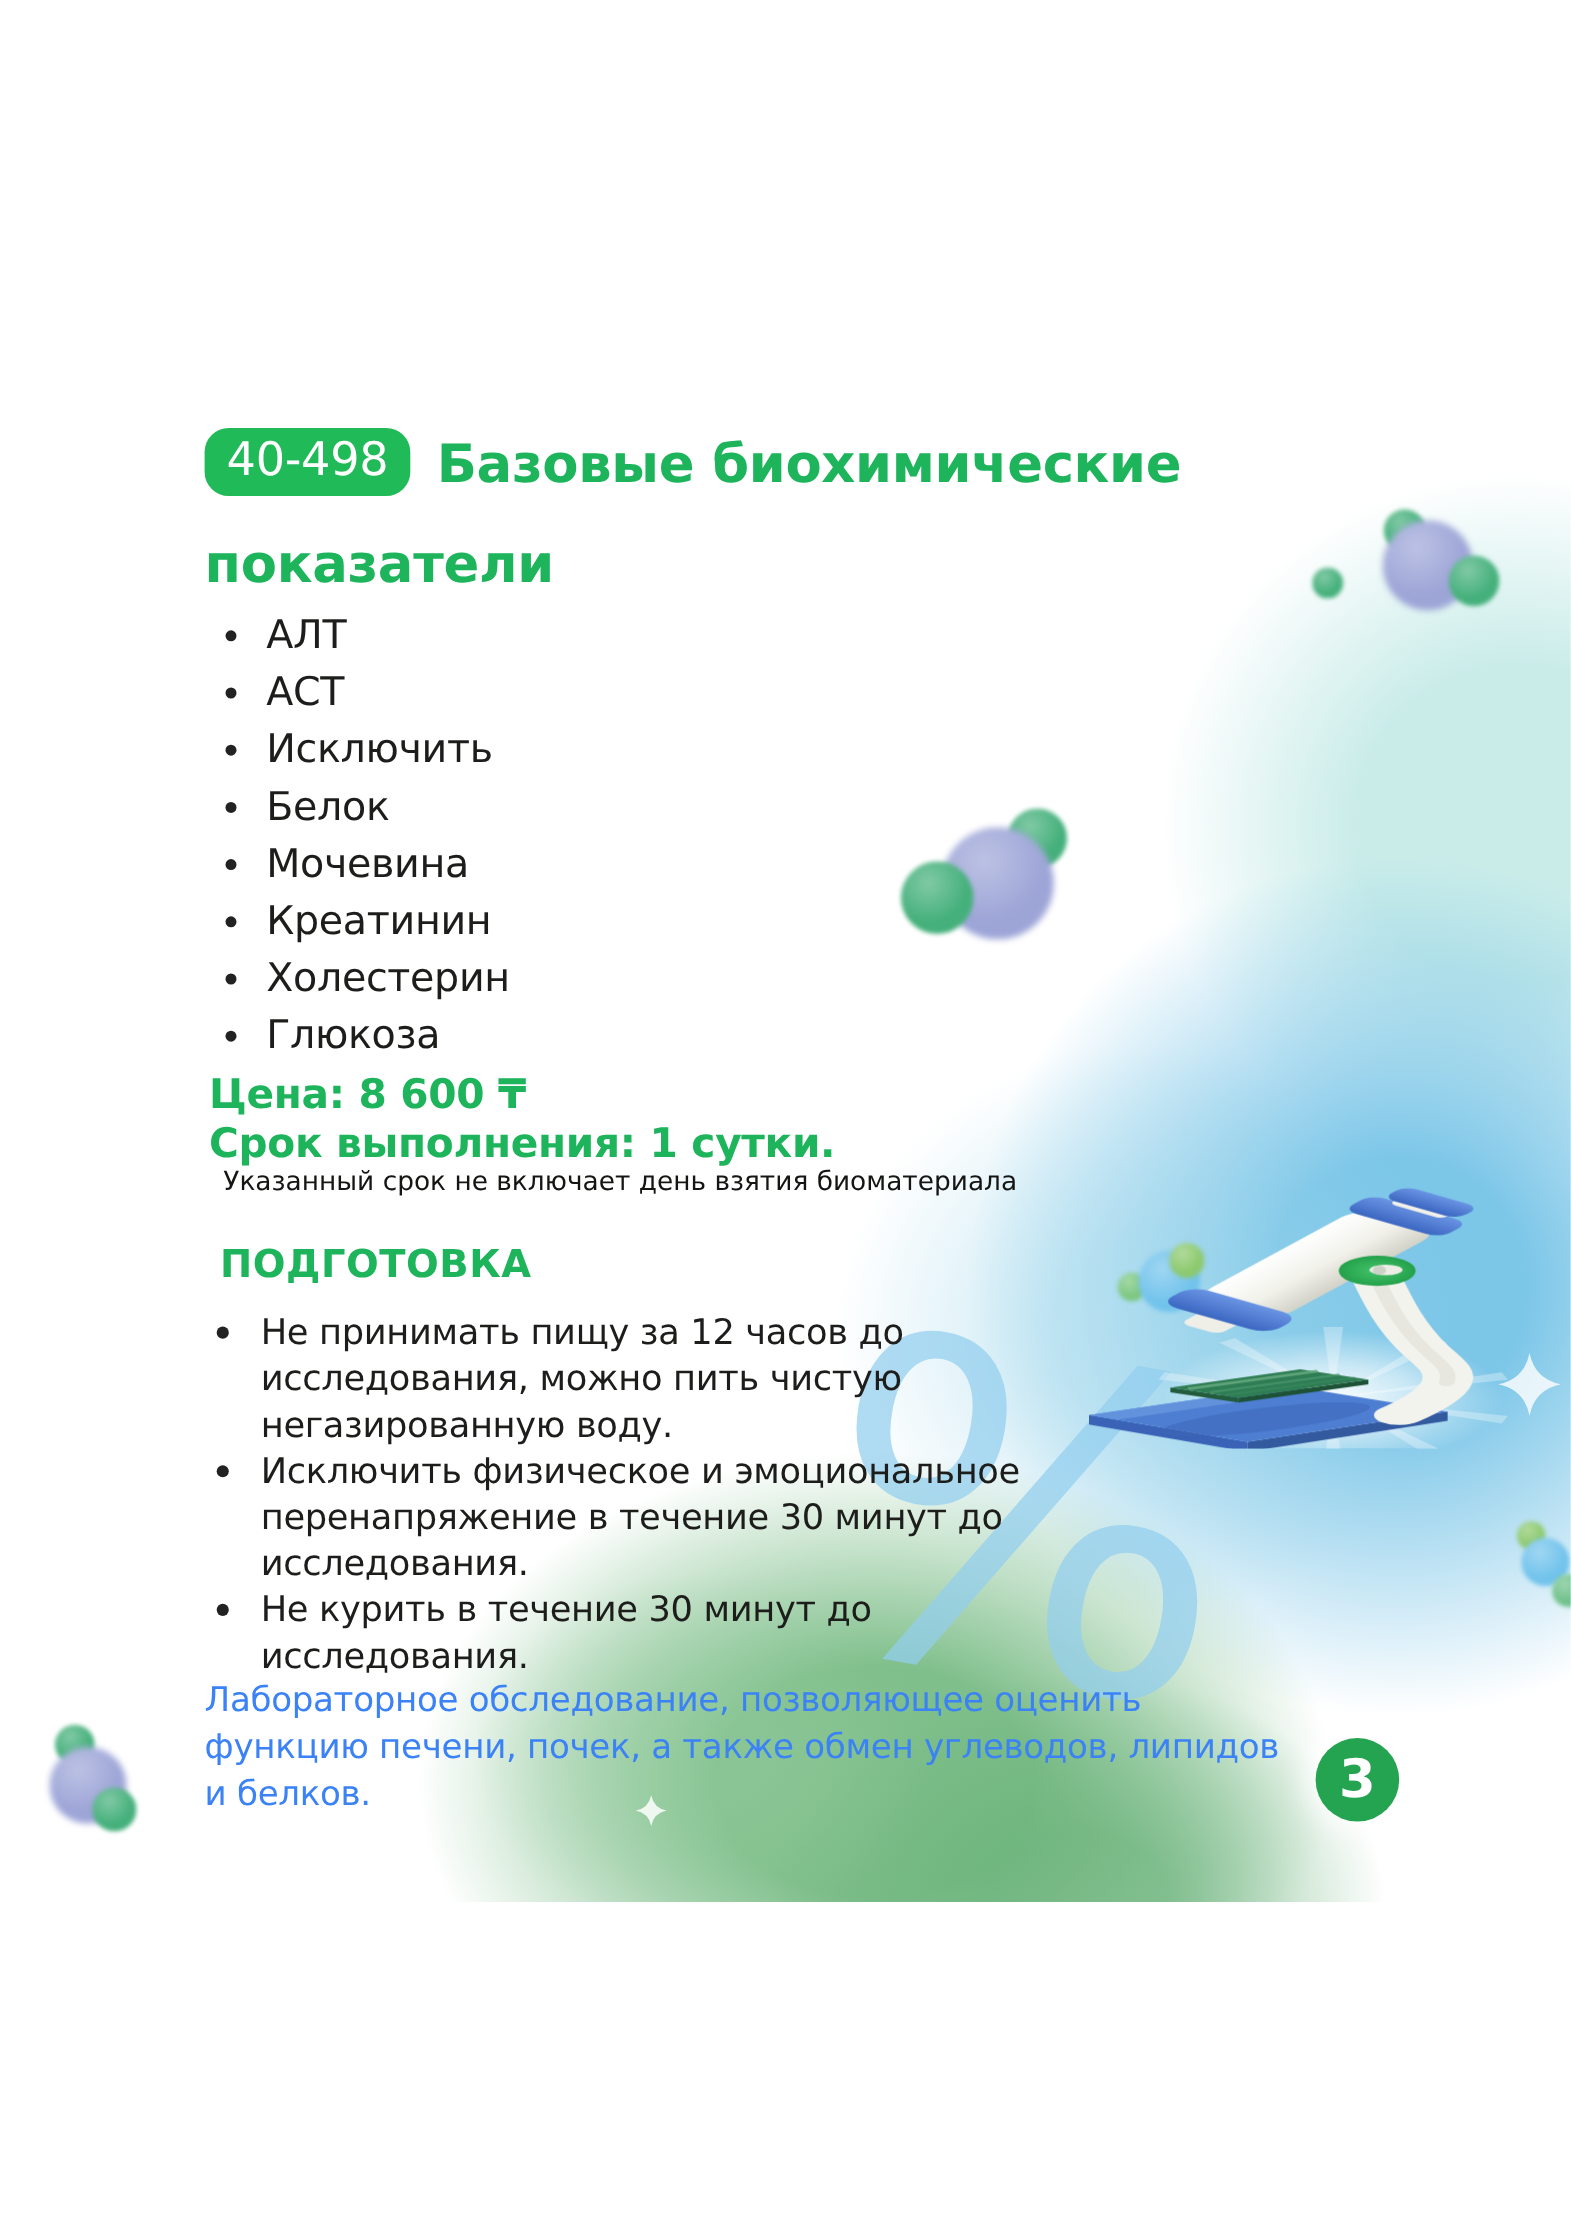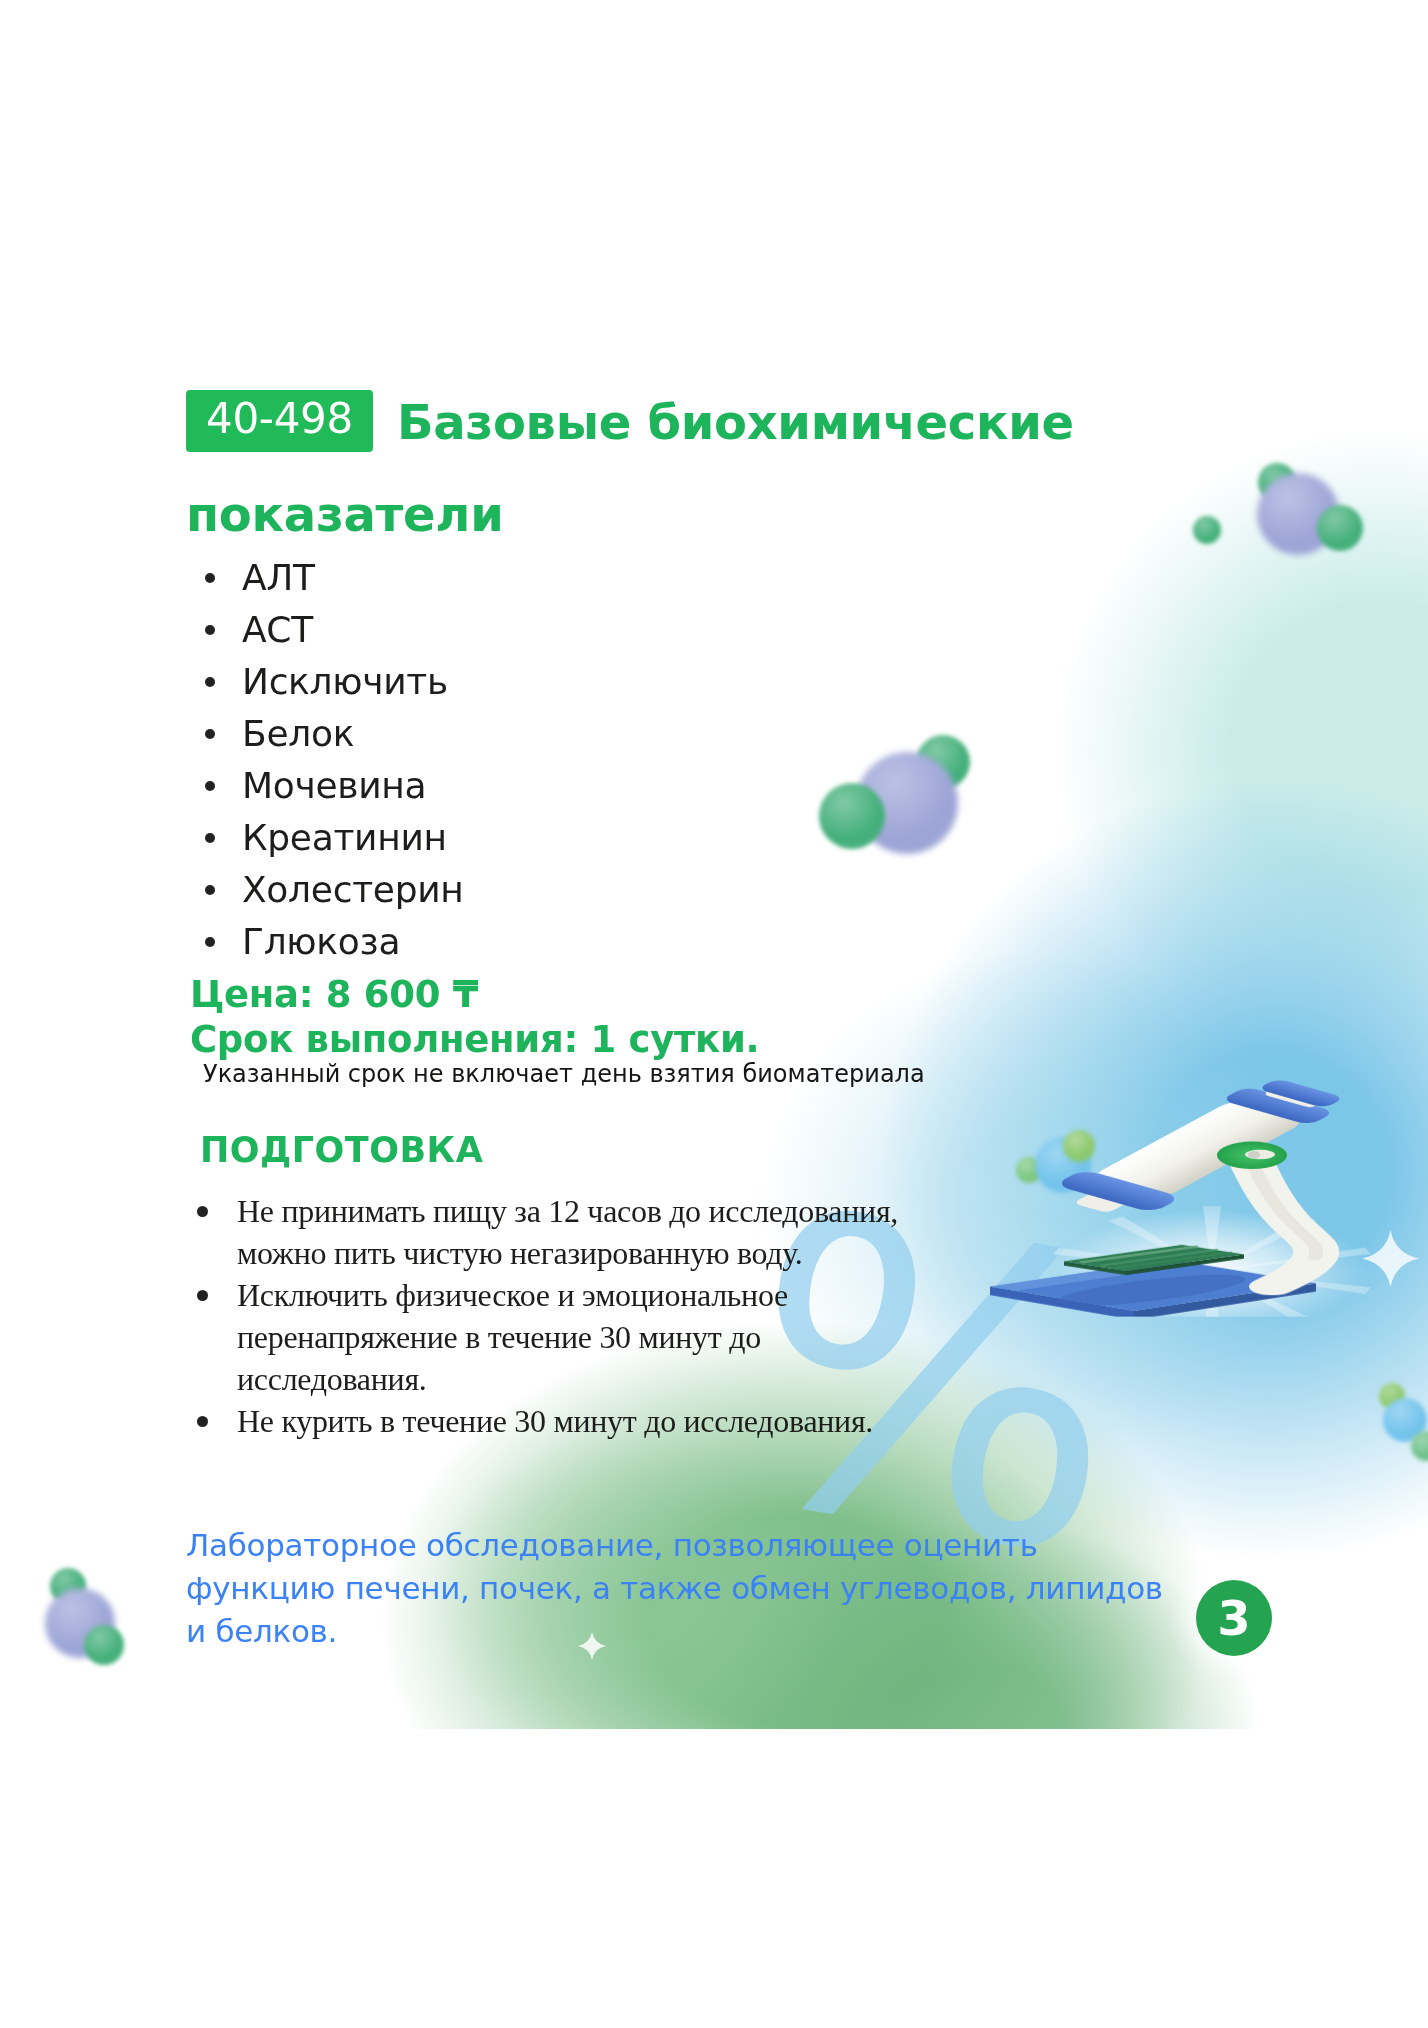--- a/index.html
+++ b/index.html
@@ -24,37 +24,37 @@
     color:var(--percent-blue,#93cfef);opacity:.72;
     transform:rotate(10deg);
   }
   .sparkle{position:absolute;}
   
   .txt{position:absolute;z-index:10;letter-spacing:-0.3px;}
   .title-block{left:186px;top:382px;width:1010px;line-height:80px;}
   .code-badge{
     display:inline-block;background:var(--badge-green,#21ba58);color:#ffffff;
     font-size:42px;font-weight:400;line-height:1;
-    padding:8px 20px 12px;border-radius:4px;margin-right:24px;vertical-align:6px;
+    padding:8px 20px 12px;border-radius:22px;margin-right:24px;vertical-align:6px;
   }
   .page-title{font-size:48px;font-weight:bold;color:var(--accent-green,#1db45c);}
   ul.plain{list-style:none;margin:0;padding:0;}
   ul.plain li{position:relative;}
   ul.plain li::before{
     content:"";position:absolute;left:0;border-radius:50%;
     background:#222;
   }
   .analytes{left:205px;top:552px;width:420px;font-size:36px;line-height:52px;}
   .analytes li{padding-left:37px;}
   .analytes li::before{width:10px;height:10px;top:21px;}
   .price-block{left:190px;top:972px;font-size:37px;font-weight:bold;line-height:45px;color:var(--accent-green,#1db45c);}
   .turn-note{left:203px;top:1060px;font-size:24px;color:#151513;letter-spacing:0;}
   .prep-heading{left:200px;top:1130px;font-size:35px;font-weight:bold;color:var(--accent-green,#1db45c);letter-spacing:.5px;}
   .prep-list{left:197px;top:1190px;width:745px;font-size:32px;line-height:42px;}
-  .prep-list li{padding-left:40px;font-family:Liberation Serif, serif;}
+  .prep-list li{padding-left:40px;}
   .prep-list li::before{width:11px;height:11px;top:16px;}
   .description{left:186px;top:1524px;width:1000px;font-size:31px;line-height:43px;color:#3b82f6;}
   .page-circle{
     position:absolute;left:1196px;top:1580px;width:76px;height:76px;border-radius:50%;
     background:var(--page-number-green,#24a350);color:#fff;
     font-size:48px;font-weight:bold;display:flex;align-items:center;justify-content:center;
     z-index:12;box-shadow:0 0 26px 8px rgba(255,255,255,.75);
   }
 </style>
 </head>

